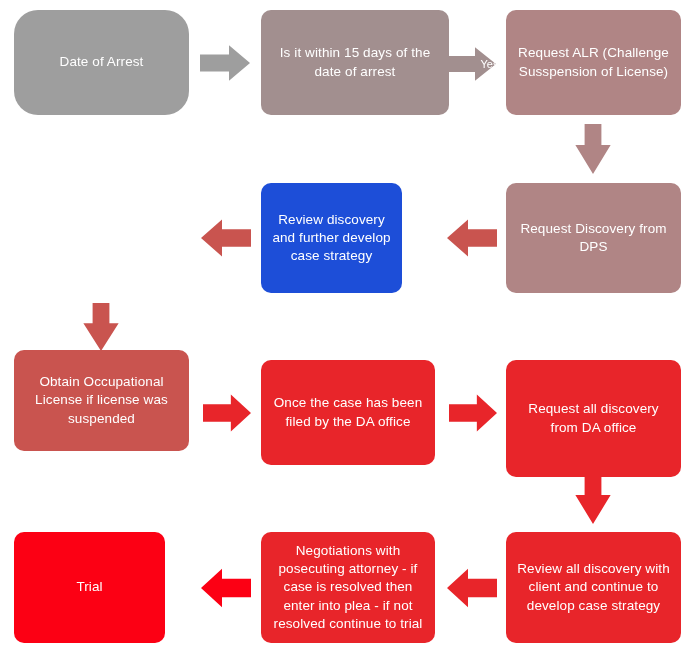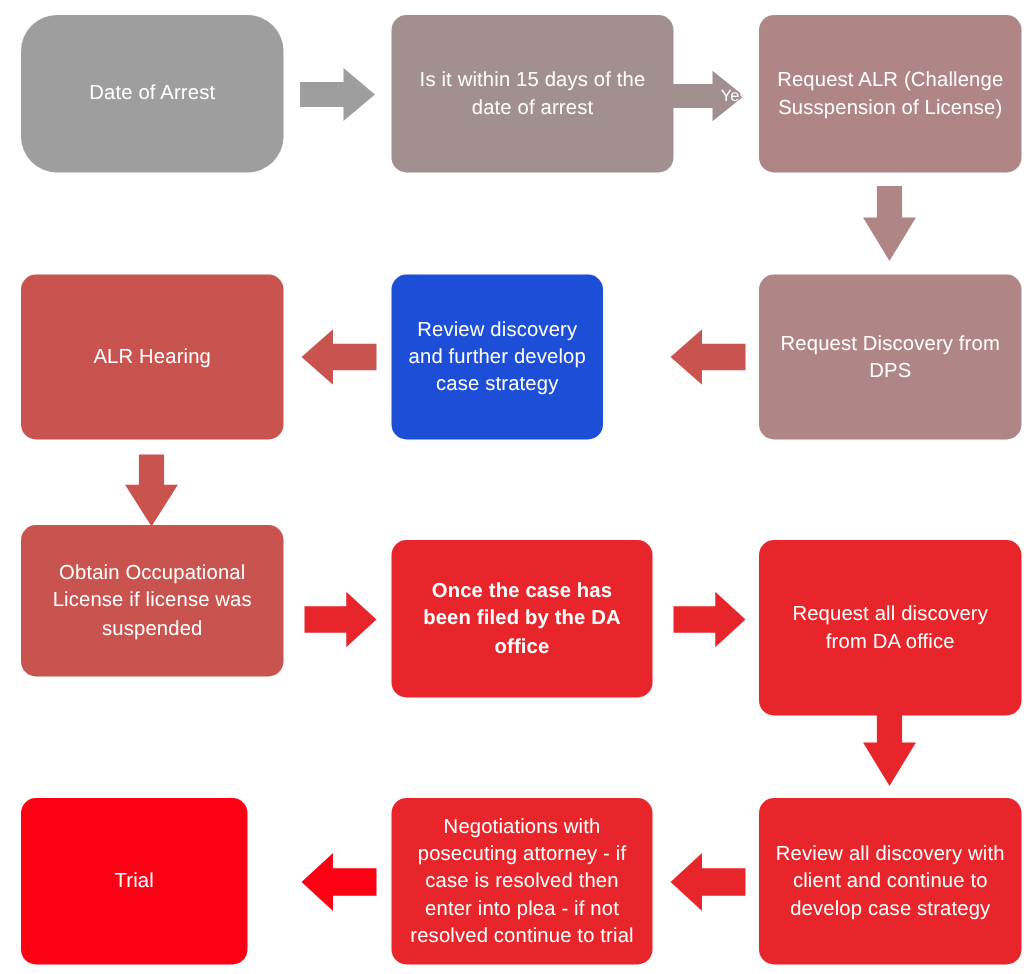--- a/index.html
+++ b/index.html
@@ -60,23 +60,22 @@
 </style>
 </head>
 <body>
 
 <div id="canvas" style="width: 690px; height: 649px; background: rgb(255, 255, 255);">
     <div class="node" style="left: 14px; top: 10px; width: 175px; height: 105px; background: rgb(158, 158, 158); border-radius: 24px;"><span class="node-label">Date of Arrest</span></div>
     <div class="node" style="left: 261px; top: 10px; width: 188px; height: 105px; background: rgb(162, 143, 143);"><span class="node-label">Is it within 15 days of the date of arrest</span></div>
     <div class="node" style="left: 506px; top: 10px; width: 175px; height: 105px; background: rgb(176, 133, 133);"><span class="node-label">Request ALR (Challenge Susspension of License)</span></div>
     <div class="node" style="left: 506px; top: 183px; width: 175px; height: 110px; background: rgb(176, 133, 133); text-align: center;"><span class="node-label">Request Discovery from DPS</span></div>
     <div class="node" style="left: 261px; top: 183px; width: 141px; height: 110px; background: #1d4ed8;"><span class="node-label">Review discovery and further  develop case strategy</span></div>
-    <div class="node" style="left: 14px; top: 183px; width: 175px; height: 110px; background: rgb(201, 84, 79);"><span class="node-label">ALR Hearing</span></div>
     <div class="node" style="left: 14px; top: 350px; width: 175px; height: 101px; background: rgb(201, 84, 79);"><span class="node-label">Obtain Occupational License if license was suspended</span></div>
-    <div class="node" style="left: 261px; top: 360px; width: 174px; height: 105px; background: rgb(232, 37, 42); font-weight: bold;"><span class="node-label">Once the case has been filed by the DA office</span></div>
+    <div class="node" style="left: 261px; top: 360px; width: 174px; height: 105px; background: rgb(232, 37, 42);"><span class="node-label">Once the case has been filed by the DA office</span></div>
     <div class="node" style="left: 506px; top: 360px; width: 175px; height: 117px; background: rgb(232, 37, 42);"><span class="node-label">Request all discovery from DA office</span></div>
     <div class="node" style="left: 506px; top: 532px; width: 175px; height: 111px; background: rgb(232, 37, 42);"><span class="node-label">Review all discovery with client and continue to develop case strategy</span></div>
     <div class="node" style="left: 261px; top: 532px; width: 174px; height: 111px; background: rgb(232, 37, 42);"><span class="node-label">Negotiations with posecuting attorney - if case is resolved then enter into plea - if not resolved continue to trial</span></div>
     <div class="node" style="left: 14px; top: 532px; width: 151px; height: 111px; background: rgb(252, 0, 20);"><span class="node-label">Trial</span></div>
     <div class="arrow" style="left: 200px; top: 42px; width: 50px; height: 42px;">
       <svg viewBox="0 0 100 100" preserveAspectRatio="none">
         <path d="M0,30 L58,30 L58,8 L100,50 L58,92 L58,70 L0,70 Z" fill="#9e9e9e"></path>
       </svg>
     </div>
     <div class="arrow" style="left: 446px; top: 44px; width: 50px; height: 40px;">

